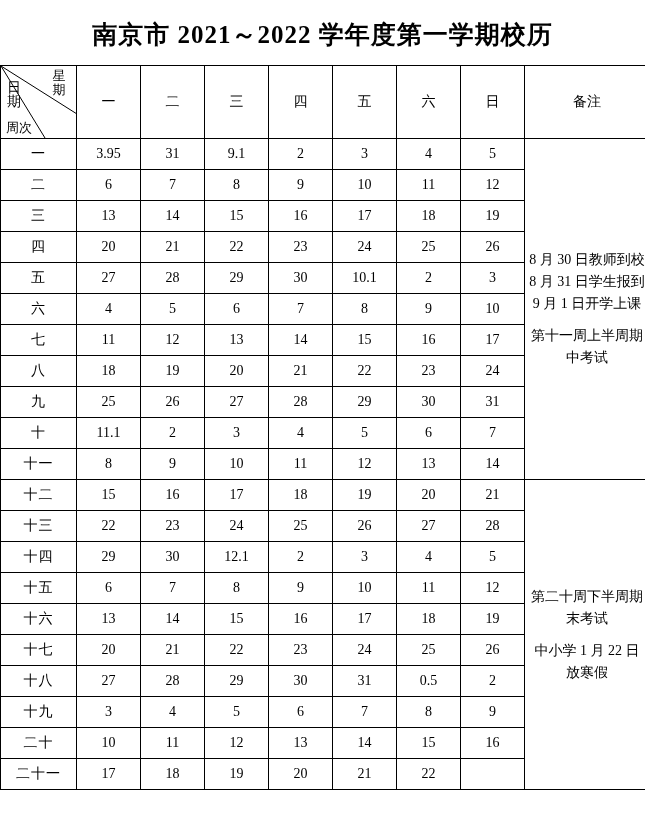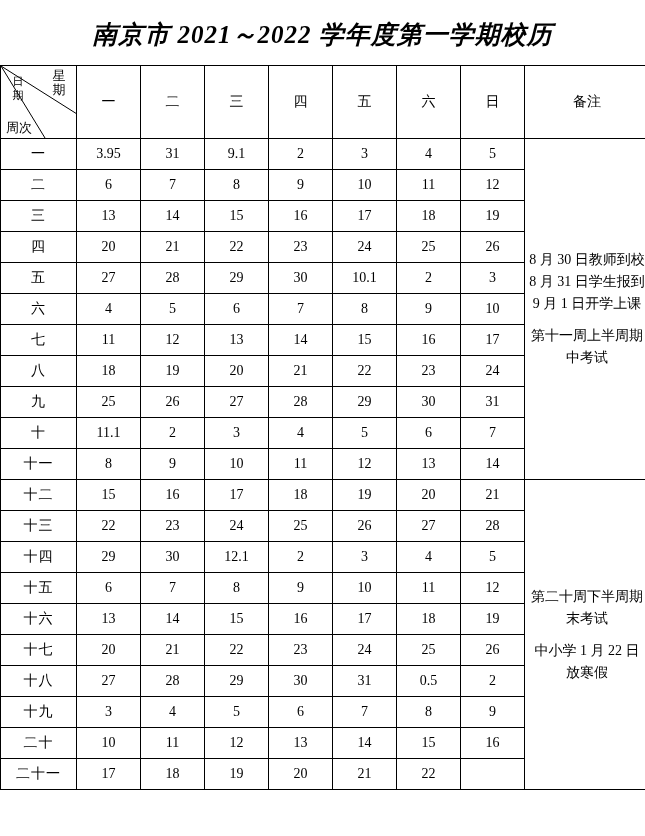--- a/index.html
+++ b/index.html
@@ -20,21 +20,20 @@
     height: 836px;
   }
   .title {
     text-align: center;
     font-family: "Liberation Serif", serif;
     font-size: 25px;
     font-weight: bold;
     letter-spacing: 1px;
     padding-top: 18px;
     padding-bottom: 14px;
-    font-style: italic;
   }
   table.cal {
     border-collapse: collapse;
     margin: 0 auto;
     table-layout: fixed;
     width: 617px;
   }
   table.cal td, table.cal th {
     border: 1px solid #000000;
     text-align: center;
@@ -60,25 +59,25 @@
     height: 72px;
     overflow: hidden;
   }
   .corner-inner svg {
     position: absolute;
     left: 0;
     top: 0;
   }
   .corner-day {
     position: absolute;
-    top: 8px;
+    top: 15px;
     left: 6px;
-    font-size: 11px;
+    font-size: 14px;
     line-height: 14px;
-    text-align: center;
+    text-align: left;
     letter-spacing: 0px;
     width: 22px;
   }
   .corner-star {
     position: absolute;
     top: 3px;
     right: 6px;
     font-size: 13px;
     line-height: 14px;
     text-align: center;

